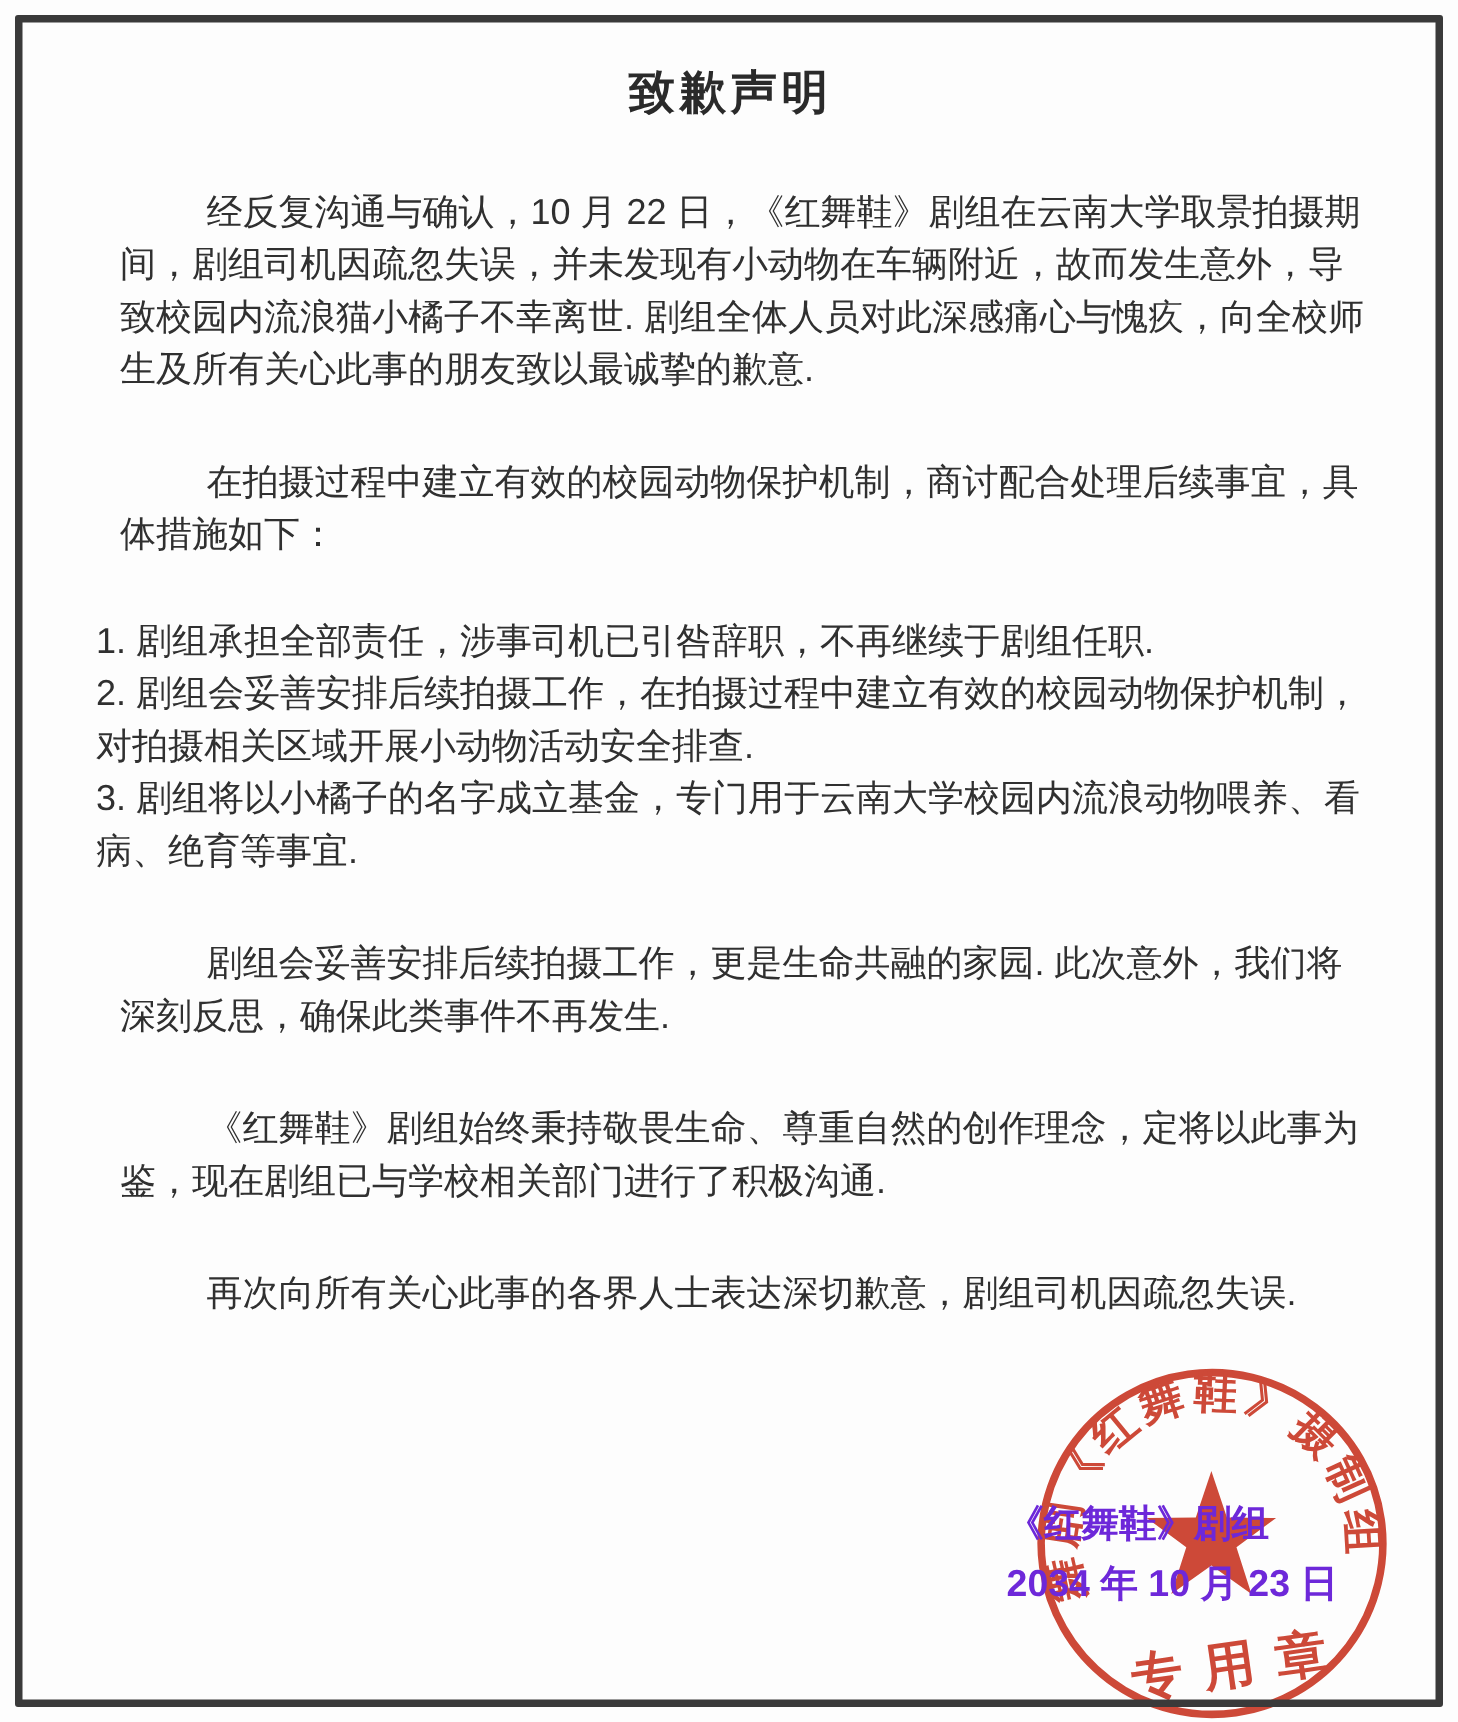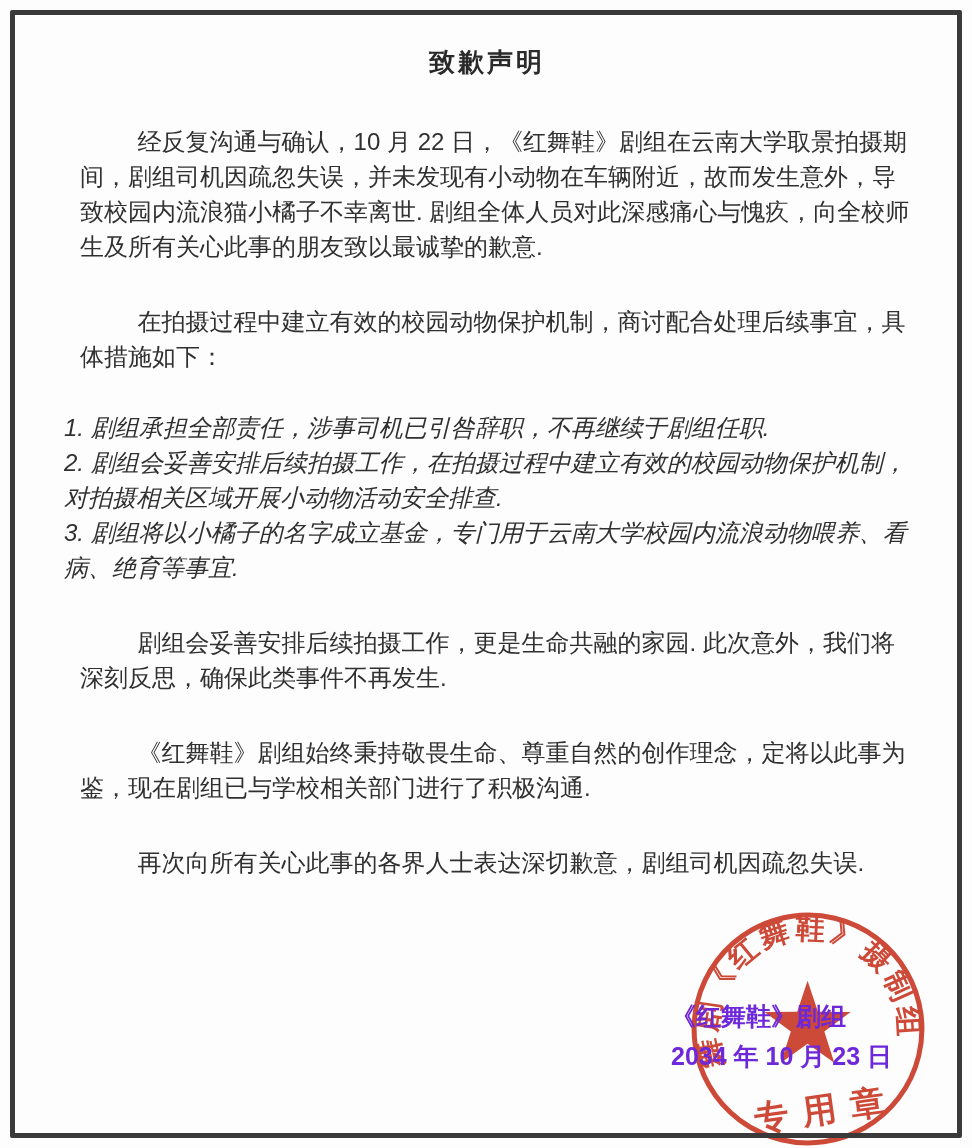--- a/index.html
+++ b/index.html
@@ -26,30 +26,30 @@
     position: absolute;
     left: 64px; right: 62px; top: 0;
     color: #303030;
     font-size: 24px;
     line-height: 35px;
     z-index: 2;
   }
   .title {
     margin: 40px 0 0 0;
     text-align: center;
-    font-size: 26px;
+    font-size: 31px;
     line-height: 44px;
     font-weight: bold;
     letter-spacing: 3px;
     color: #2a2a2a;
   }
   p.para { margin: 40px 0 0 0; }
   p.indent { text-indent: 2.4em; margin-left: 16px; }
   .measures { margin-top: 36px; }
-  .measures p.para { margin: 0; font-style: italic; }
+  .measures p.para { margin: 0; }
   .signature {
     position: absolute;
     right: 80px; top: 996px;
     text-align: left;
     color: #6d28d9;
     font-size: 25px;
     line-height: 40px;
     font-weight: 700;
     z-index: 3;
   }

